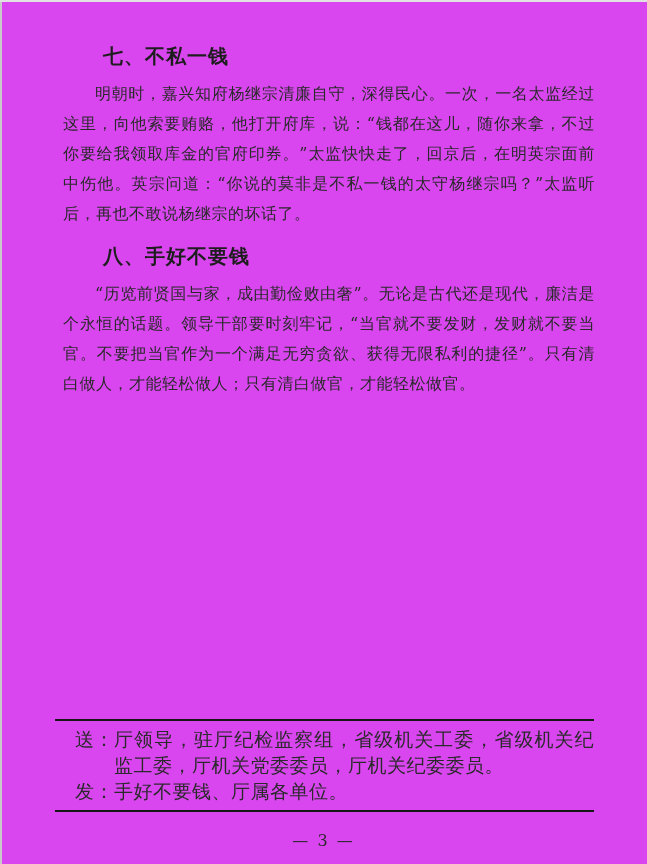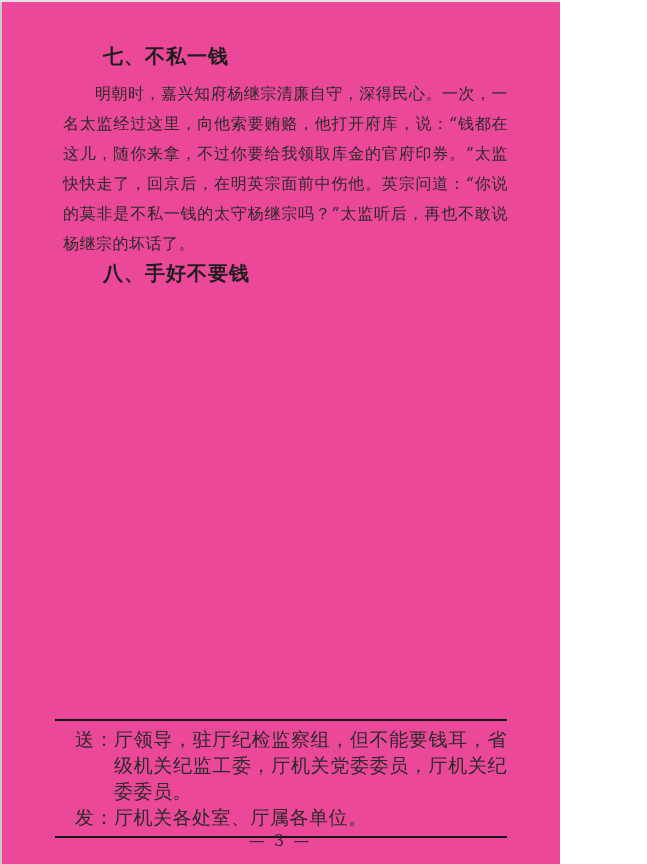--- a/index.html
+++ b/index.html
@@ -2,23 +2,23 @@
 <html lang="zh"><head>
 <meta charset="utf-8">
 <style>
   html, body {
     margin: 0;
     padding: 0;
     background: #ffffff;
   }
   .page {
     position: relative;
-    width: 560px;
+    width: 647px;
     height: 864px;
-    background: #ec4899;
+    background: #d946ef;
     box-sizing: border-box;
     overflow: hidden;
     font-family: "DejaVu Serif", "Liberation Serif", serif;
     color: #262626;
     text-decoration: underline;
   }
   
   .edge-left {
     position: absolute;
     left: 0; top: 0;
@@ -42,20 +42,21 @@
     padding: 0;
     font-family: "DejaVu Sans", "Liberation Sans", sans-serif;
     font-weight: bold;
     font-size: 20px;
     line-height: 28px;
     letter-spacing: 1px;
     text-indent: 2em;
     color: #1d1d1d;
   }
   .section-heading.second {
+    margin-top: 13px;
   }
   .body-par {
     margin: 0;
     padding: 0;
     font-size: 16px;
     line-height: 30px;
     letter-spacing: 0.5px;
     text-align: justify;
     text-indent: 2em;
     color: #2a2a2a;
@@ -102,27 +103,28 @@
 
 <div class="page">
   <div class="edge-left"></div>
   <div class="edge-top"></div>
 
   <div class="content">
     <h2 class="section-heading">七、不私一钱</h2>
     <p class="body-par">明朝时，嘉兴知府杨继宗清廉自守，深得民心。一次，一名太监经过这里，向他索要贿赂，他打开府库，说：“钱都在这儿，随你来拿，不过你要给我领取库金的官府印券。”太监快快走了，回京后，在明英宗面前中伤他。英宗问道：“你说的莫非是不私一钱的太守杨继宗吗？”太监听后，再也不敢说杨继宗的坏话了。</p>
 
     <h2 class="section-heading second">八、手好不要钱</h2>
+    <p class="body-par">“历览前贤国与家，成由勤俭败由奢”。无论是古代还是现代，廉洁是个永恒的话题。领导干部要时刻牢记，“当官就不要发财，发财就不要当官。不要把当官作为一个满足无穷贪欲、获得无限私利的捷径”。只有清白做人，才能轻松做人；只有清白做官，才能轻松做官。</p>
   </div>
 
   <div class="footer">
     <div class="dist-row">
       <span class="dist-label">送：</span>
-      <span class="dist-text">厅领导，驻厅纪检监察组，但不能要钱耳，省级机关纪监工委，厅机关党委委员，厅机关纪委委员。</span>
+      <span class="dist-text">厅领导，驻厅纪检监察组，省级机关工委，省级机关纪监工委，厅机关党委委员，厅机关纪委委员。</span>
     </div>
     <div class="dist-row">
       <span class="dist-label">发：</span>
-      <span class="dist-text">厅机关各处室、厅属各单位。</span>
+      <span class="dist-text">手好不要钱、厅属各单位。</span>
     </div>
   </div>
 
   <div class="page-number">— 3 —</div>
 </div>
 
 </body></html>

